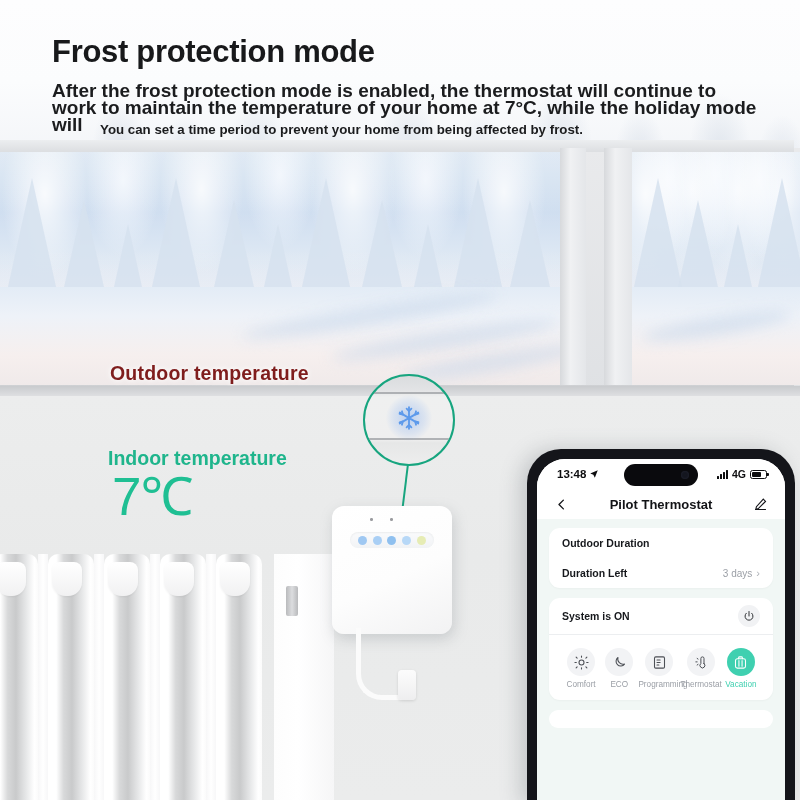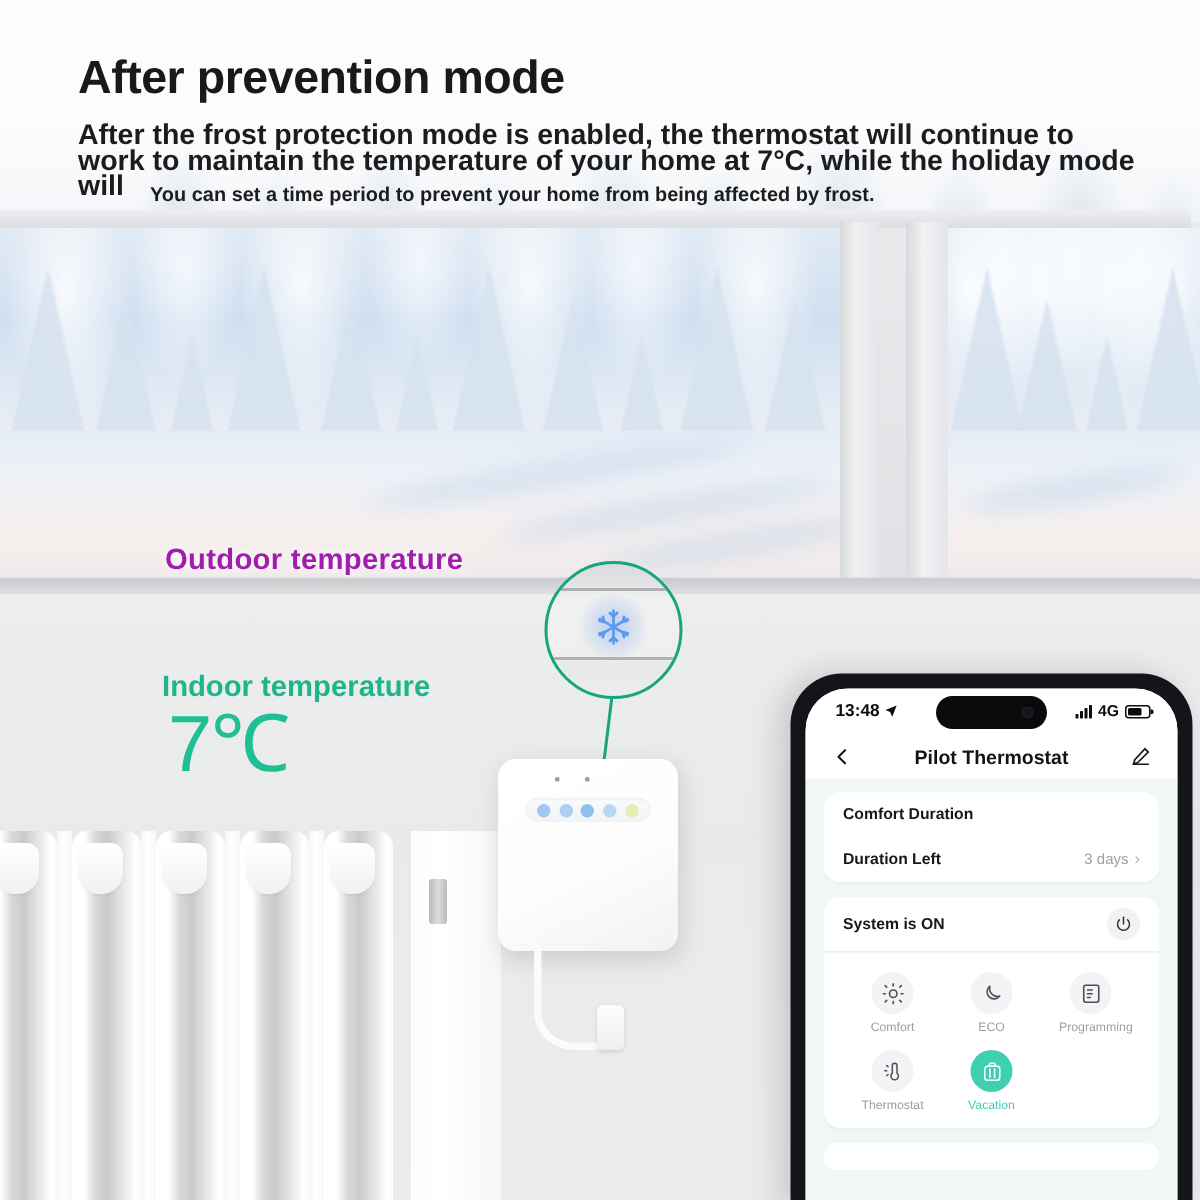--- a/index.html
+++ b/index.html
@@ -90,21 +90,21 @@
 
   
   .wall { position: absolute; left: 0; top: 396px; width: 800px; height: 404px;
     background: linear-gradient(180deg,#eceded 0%,#e9eaea 40%,#ebecec 100%); }
   .sill { position: absolute; left: 0; top: 386px; width: 800px; height: 12px;
     background: linear-gradient(180deg,#c9cbce,#e2e3e5); }
 
   
   .outdoor-label {
     position: absolute; left: 110px; top: 214px; font-size: 19.5px; font-weight: 800;
-    color: #a21caf; letter-spacing: .2px;
+    color: #7f1d1d; letter-spacing: .2px;
     text-shadow: 0 0 4px rgba(255,255,255,.95), 0 0 9px rgba(255,255,255,.8);
   }
   .outdoor-value {
     position: absolute; left: 106px; top: 238px; font-size: 53px; font-weight: 800;
     color: #ffffff; letter-spacing: -1px; line-height: 1;
     -webkit-text-stroke: 3.4px #1c6ae0;
     paint-order: stroke fill;
     text-shadow: 0 0 10px rgba(255,255,255,.55);
   }
   .indoor-label {
@@ -214,37 +214,37 @@
   .row-label { font-size: 10.5px; font-weight: 700; color:#16181c; }
   .row-value { font-size: 10px; color:#9b9fa6; display:flex; align-items:center; gap:4px; }
   .chev { font-size: 11px; color:#adb1b7; }
 
   .power-card { padding: 0 13px; }
   .power-row { display:flex; align-items:center; justify-content:space-between; height: 36px; }
   .power-btn { width: 22px; height: 22px; border-radius: 50%; background:#f1f2f4;
                display:flex; align-items:center; justify-content:center; }
   .divider { height:1px; background:#eceef0; margin: 0 -13px; }
 
-  .mode-grid { display:grid; grid-template-columns: repeat(3,1fr); padding: 9px 0 8px 0; row-gap: 4px; }
+  .mode-grid { display:grid; grid-template-columns: repeat(5,1fr); padding: 9px 0 8px 0; row-gap: 4px; }
   .mode-cell { display:flex; flex-direction:column; align-items:center; gap: 4px; padding: 4px 0 2px 0; }
   .mode-ico { width: 28px; height: 28px; border-radius: 50%; background:#f2f3f5;
               display:flex; align-items:center; justify-content:center; }
   .mode-ico.active { background:#3fd0b0; }
   .mode-label { font-size: 8.2px; color:#9a9ea5; text-align:center; line-height: 10px; max-width: 42px; }
   .mode-label.active { color:#3fd0b0; }
 
   .card-stub { background:#fff; border-radius: 11px; height: 18px; }
 </style>
 </head>
 <body>
 
 <div id="canvas">
 
   <div class="header-band">
-    <div class="title">After prevention mode</div>
+    <div class="title">Frost protection mode</div>
     <div class="para1">After the frost protection mode is enabled, the thermostat will continue to work to maintain the temperature of your home at 7°C, while the holiday mode will</div>
     <div class="para2">You can set a time period to prevent your home from being affected by frost.</div>
   </div>
 
   <div class="window-wrap">
     <div class="win-outer">
       <div class="frame-top"></div>
 
       <div class="pane pane-left">
         <div class="tree t" style="left:6px;"></div>
@@ -372,21 +372,21 @@
               <path d="M4 20h16"></path>
               <path d="M16.5 3.5L20 7 8.5 18.5 4.5 19.5 5.5 15.5z"></path>
             </svg>
         </div>
       </div>
 
       <div class="app-body">
 
         <div class="card">
           <div class="card-row first">
-            <span class="row-label">Comfort Duration</span>
+            <span class="row-label">Outdoor Duration</span>
           </div>
           <div class="card-row">
             <span class="row-label">Duration Left</span>
             <span class="row-value">
               <span>3 days</span>
               <span class="chev">›</span>
             </span>
           </div>
         </div>
 

